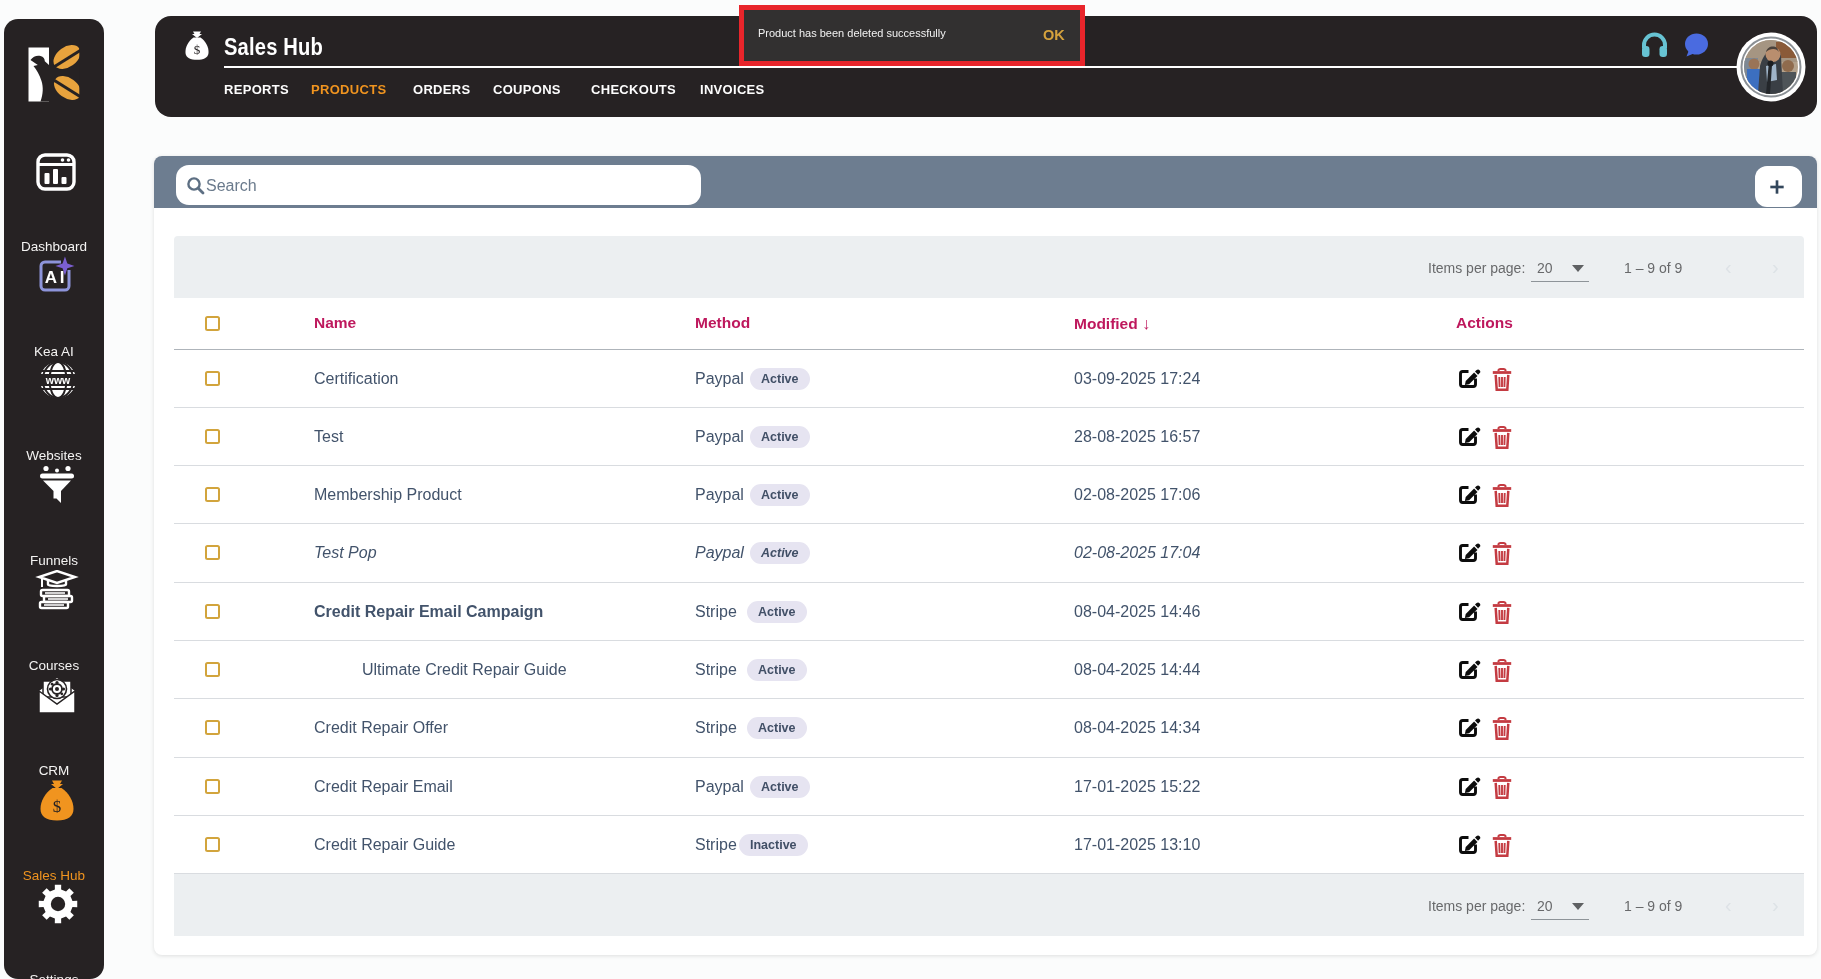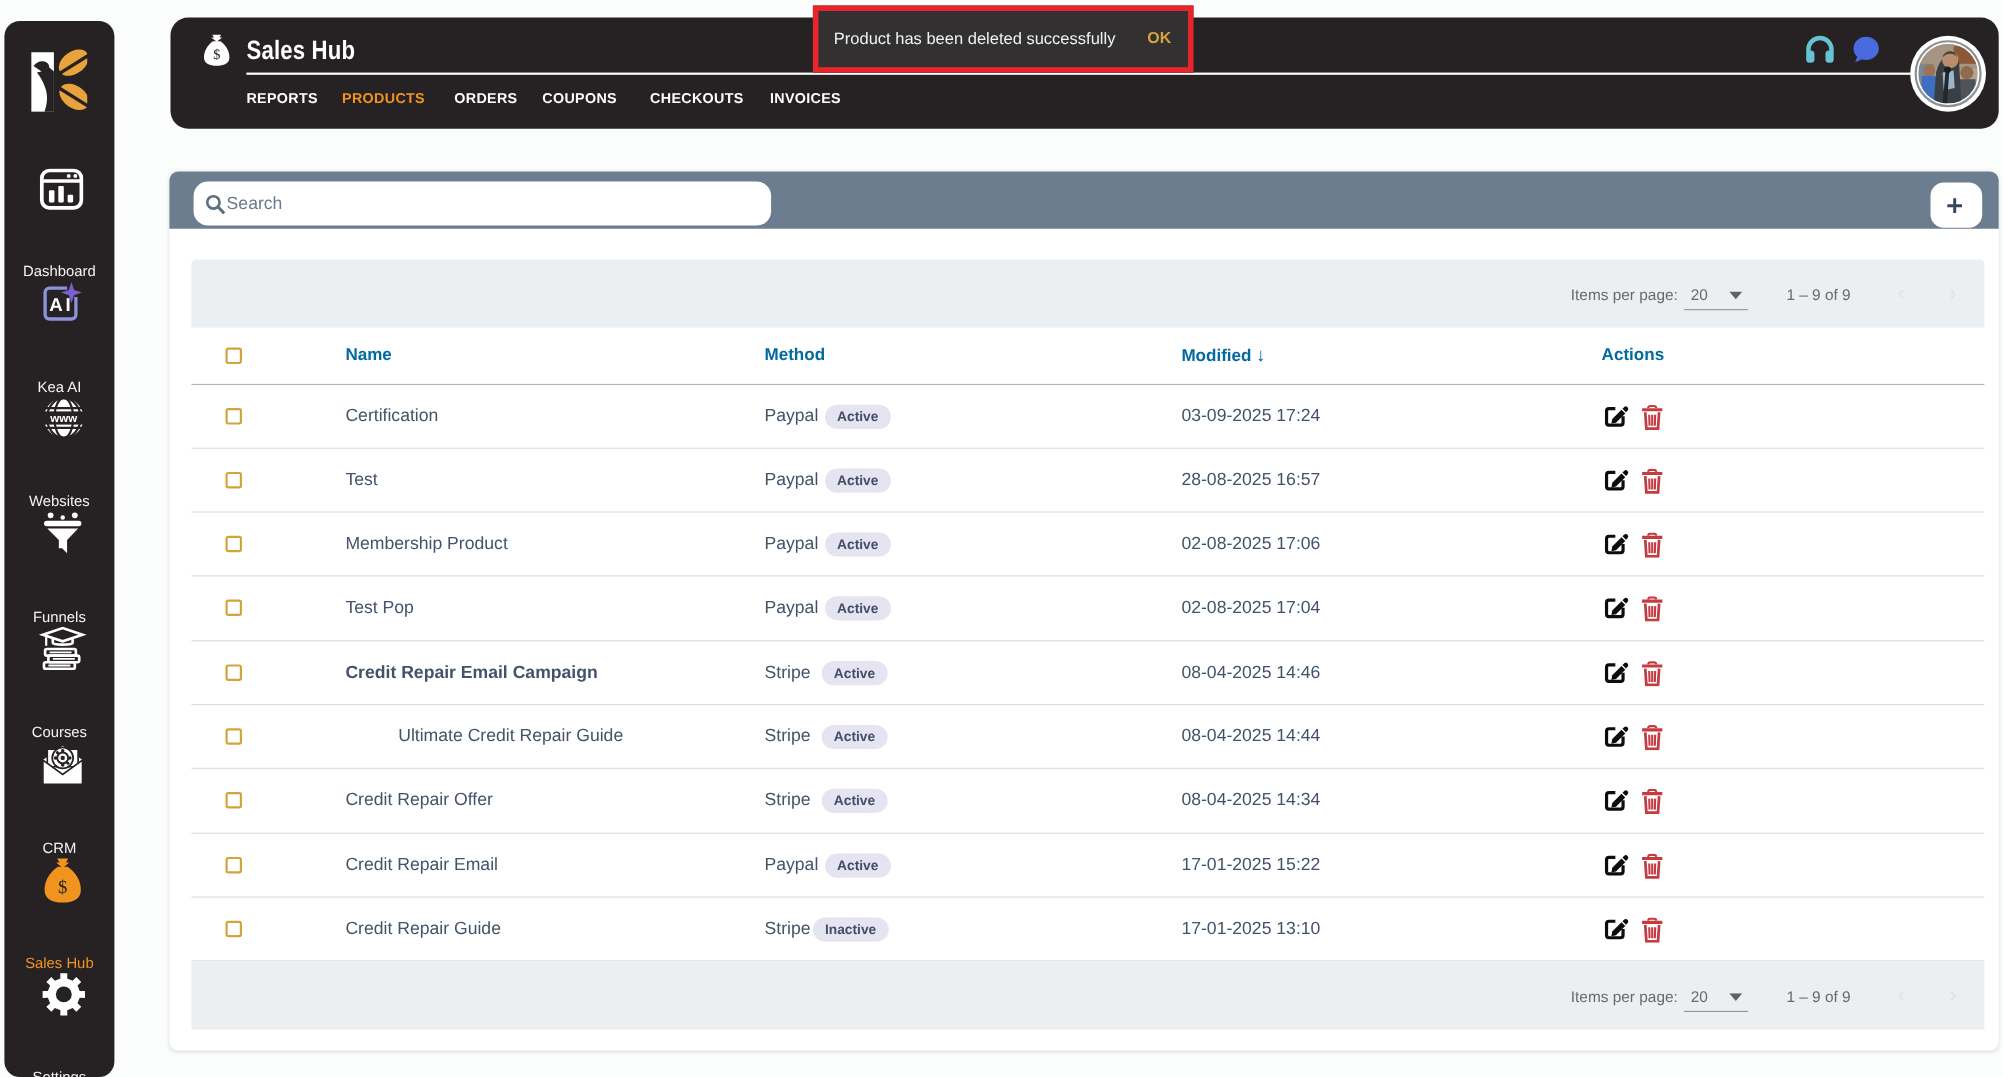--- a/index.html
+++ b/index.html
@@ -13,36 +13,36 @@
   .sb-label { position:absolute; left:0; width:100px; text-align:center; color:#f4f3f2; font-size:13.5px;margin-top:40px; }
 
   
   #header { left:155px; top:16px; width:1662px; height:101px; background:#262223; border-radius:16px; }
   #hdr-title { position:absolute; left:69px; top:17px; color:#fff; font-size:24px; font-weight:bold; letter-spacing:0.2px; transform:scaleX(0.84); transform-origin:left top; }
   #hdr-line { position:absolute; left:69px; top:49.5px; width:1513px; height:2.5px; background:#fff; }
   .nav-item { position:absolute; top:66px; color:#fdfdfd; font-size:13px; font-weight:bold; letter-spacing:0.3px; }
 
   
   #toast { left:739px; top:5px; width:346px; height:61px; border:5px solid #e8252b; background:#323030; }
-  #toast-text { position:absolute; left:14px; top:17px; color:#f2f2f2; font-size:15px; }
+  #toast-text { position:absolute; left:14px; top:17px; color:#f2f2f2; font-size:11px; }
   #toast-ok { position:absolute; left:299px; top:17px; color:#d5a23d; font-size:14.5px; font-weight:bold; }
 
   
   #card { left:154px; top:156px; width:1663px; height:799px; background:#fff; border-radius:8px; box-shadow:0 1px 4px rgba(0,0,0,0.12); }
   #toolbar { position:absolute; left:0; top:0; width:1663px; height:52px; background:#6d7d90; border-radius:8px 8px 0 0; }
   #searchbox { position:absolute; left:22px; top:9px; width:525px; height:40px; background:#fff; border-radius:13px; }
   #searchbox span { position:absolute; left:30px; top:12px; font-size:16px; color:#6a7a8c; }
   #plusbtn { position:absolute; left:1601px; top:10px; width:47px; height:41px; background:#fff; border-radius:12px; }
 
   .pagband { position:absolute; left:20px; width:1630px; height:62px; background:#eceff1; }
   .pag-items { position:absolute; font-size:14px; color:#68696b; }
 
   
   #thead { position:absolute; left:20px; top:142px; width:1630px; height:51.5px; border-bottom:1px solid #aeb4ba; }
-  .hcell { position:absolute; color:#0369a1; font-size:15.5px; font-weight:bold; }
+  .hcell { position:absolute; color:#be185d; font-size:15.5px; font-weight:bold; }
   .row { position:absolute; left:20px; width:1630px; height:58.33px; border-bottom:1px solid #d9dce0; }
   .cbx { position:absolute; left:31px; width:15px; height:15px; border:2px solid #d2a43c; border-radius:2.5px; background:#fff; }
   .cname { position:absolute; left:140px; color:#42536b; font-size:16px; }
   .cmeth { position:absolute; left:521px; color:#42536b; font-size:16px; }
   .badge { position:absolute; height:22px; line-height:22px; padding:0 11px; background:#e6e4f1; color:#414f66; font-size:12.5px; font-weight:bold; border-radius:11px; }
   .cdate { position:absolute; left:900px; color:#42536b; font-size:16px; }
   .icn-edit { position:absolute; left:1282px; }
   .icn-trash { position:absolute; left:1318px; }
 </style>
 </head>
@@ -292,21 +292,21 @@
           </svg></div>
         <div class="icn-trash" style="top:18px;"><svg width="20" height="23" viewBox="0 0 20 23">
             <path d="M6.3 3 A2.2 2.2 0 0 1 8.5 1.1 L11.5 1.1 A2.2 2.2 0 0 1 13.7 3" fill="none" stroke="#c43b42" stroke-width="2"></path>
             <line x1="0.8" y1="4.5" x2="19.2" y2="4.5" stroke="#c43b42" stroke-width="2.8"></line>
             <path d="M3.7 6.8 L4.7 21.7 L15.3 21.7 L16.3 6.8" fill="none" stroke="#c43b42" stroke-width="2.5"></path>
             <line x1="7.3" y1="9" x2="7.6" y2="19" stroke="#c43b42" stroke-width="1.9"></line>
             <line x1="10" y1="9" x2="10" y2="19" stroke="#c43b42" stroke-width="1.9"></line>
             <line x1="12.7" y1="9" x2="12.4" y2="19" stroke="#c43b42" stroke-width="1.9"></line>
           </svg></div>
       </div>
-      <div class="row" style="top:368.49px;">
+      <div class="row" style="top:368.49px;font-style:italic;">
         <div class="cbx" style="top:21px;"></div>
         <div class="cname" style="top:20px;">Test Pop</div>
         <div class="cmeth" style="top:20px;">Paypal</div>
         <div class="badge" style="left:576px; top:18px;">Active</div>
         <div class="cdate" style="top:20px;">02-08-2025 17:04</div>
         <div class="icn-edit" style="top:16px;"><svg width="25" height="25" viewBox="0 0 25 25">
             <path d="M19.5 12.5 L19.5 18.3 A2.2 2.2 0 0 1 17.3 20.5 L6.7 20.5 A2.2 2.2 0 0 1 4.5 18.3 L4.5 7.7 A2.2 2.2 0 0 1 6.7 5.5 L12.5 5.5" fill="none" stroke="#0c0c0c" stroke-width="2.9"></path>
             <path d="M8.9 19.1 L9.7 14.9 L18.1 6.5 L21.5 9.9 L13.1 18.3 Z" fill="#0c0c0c"></path>
             <path d="M19 5.6 L20.6 4 A2.2 2.2 0 0 1 23.7 7.1 L22.1 8.7 Z" fill="#0c0c0c"></path>
           </svg></div>

